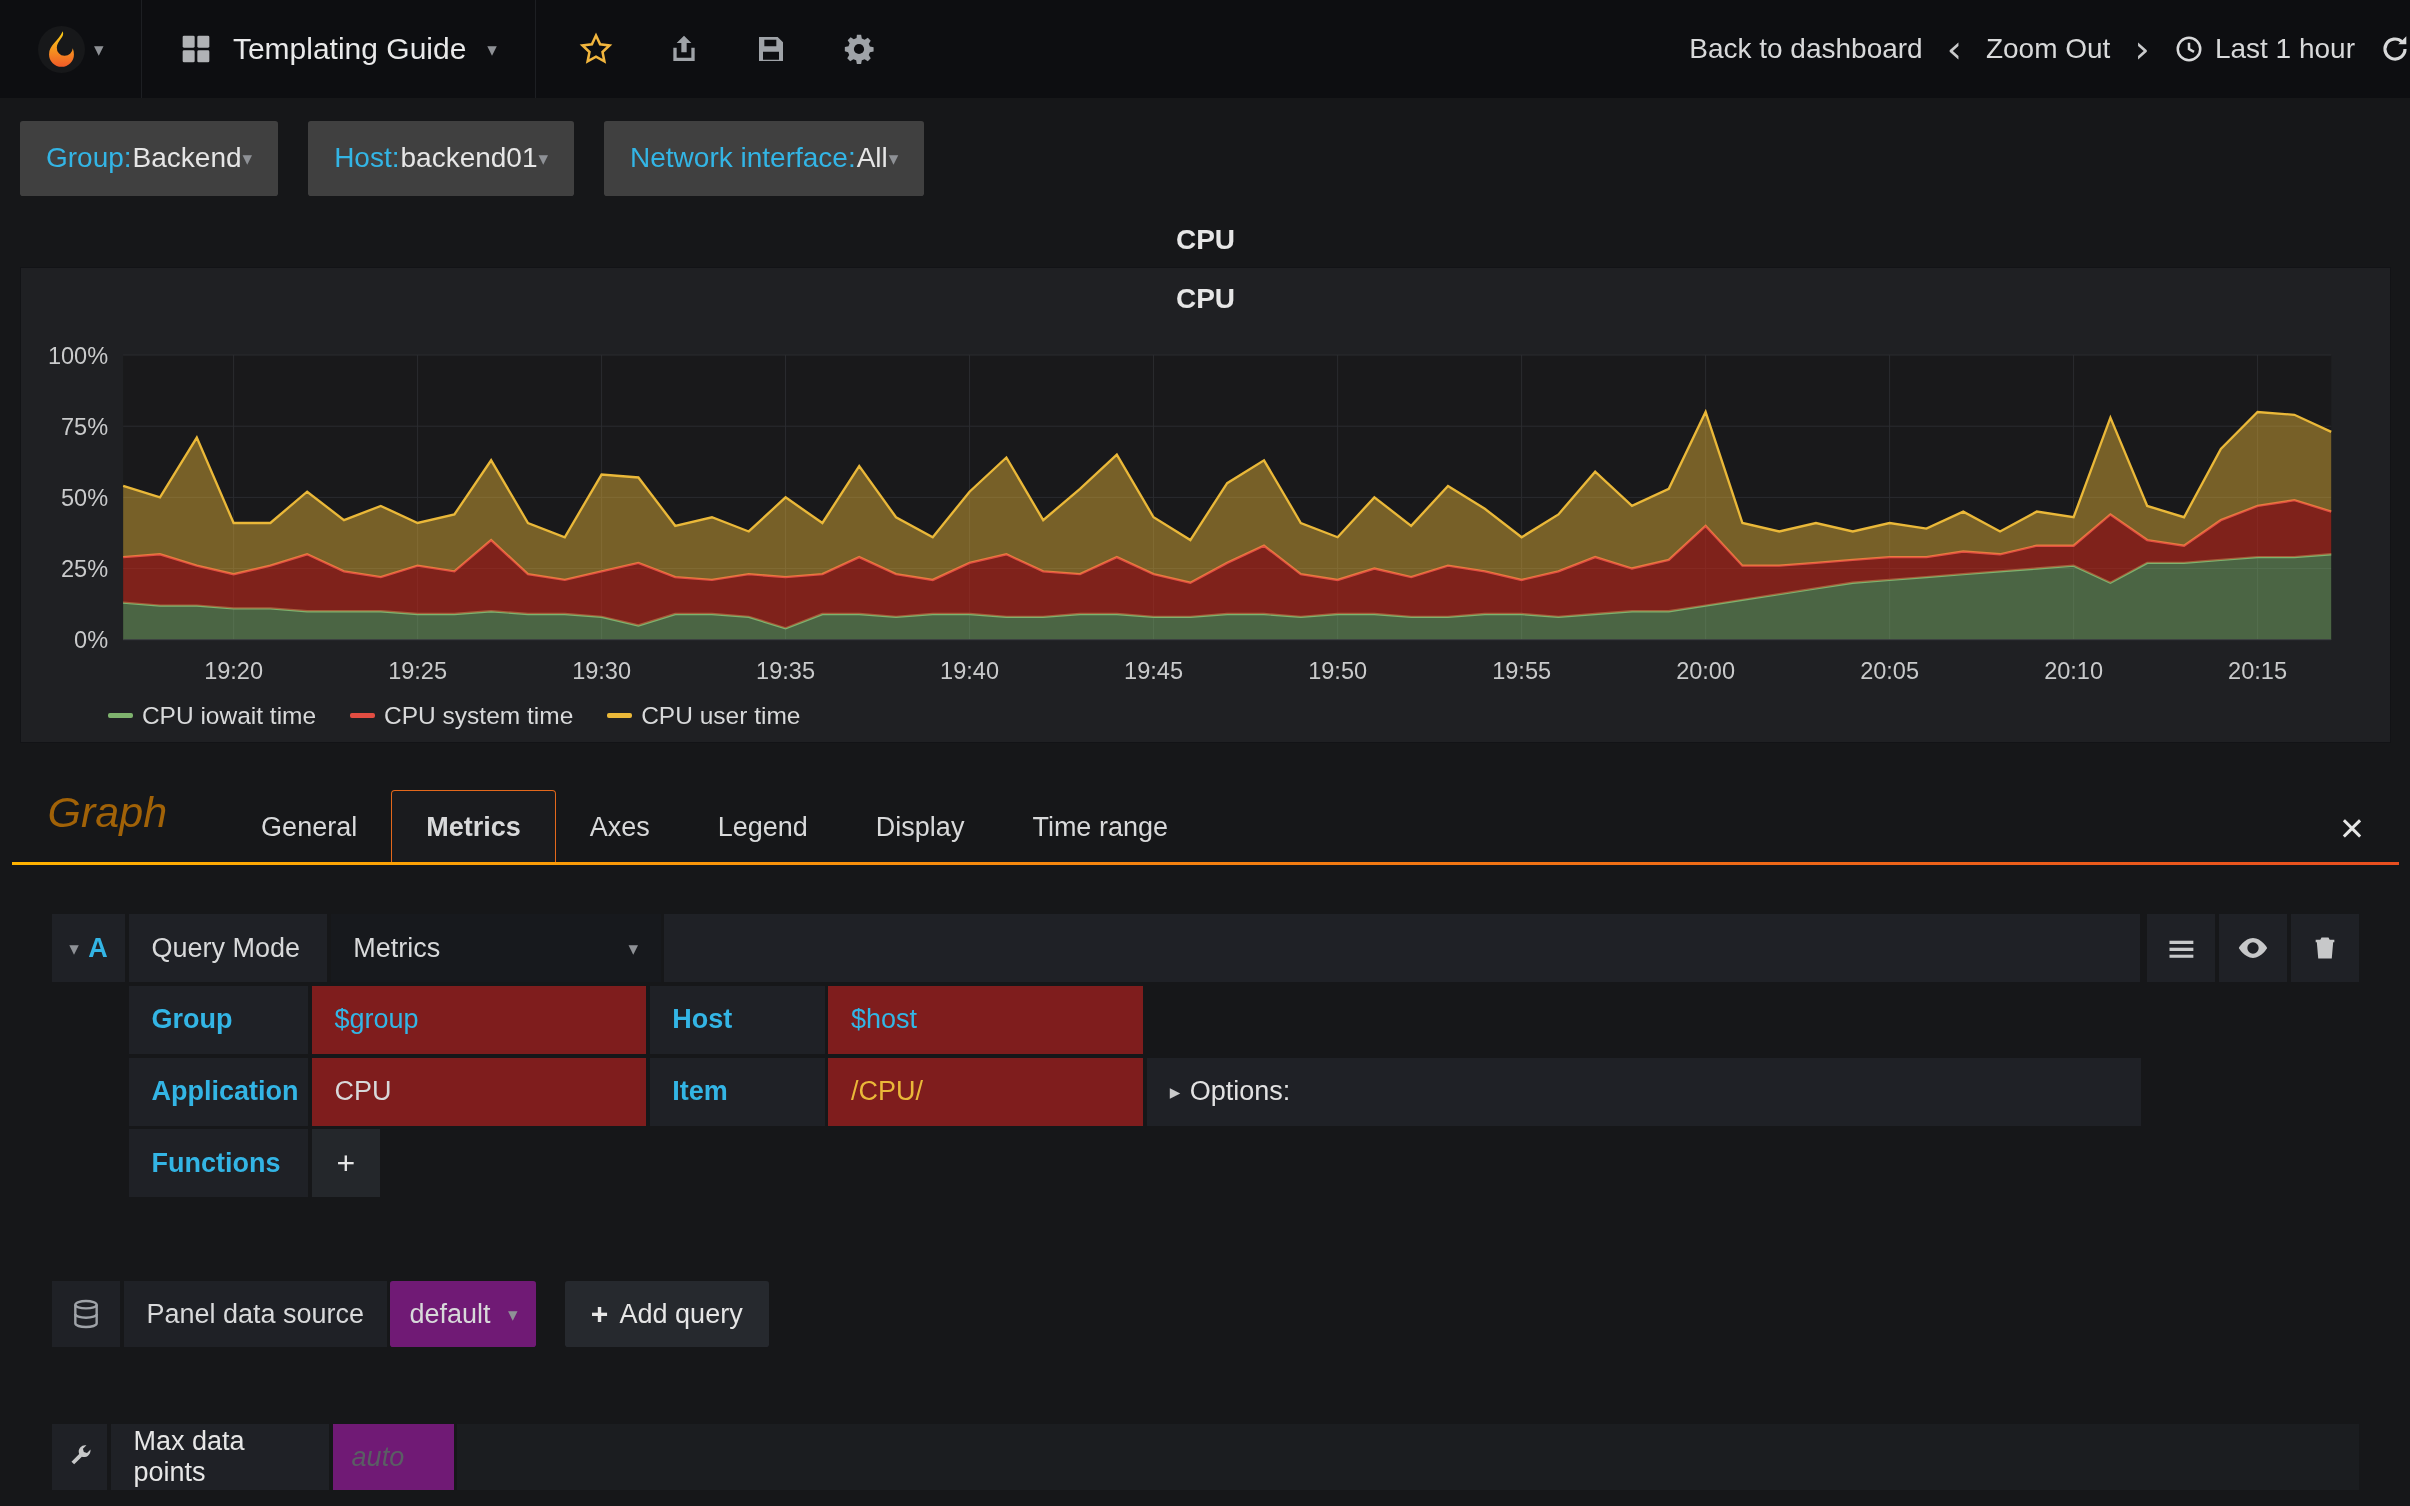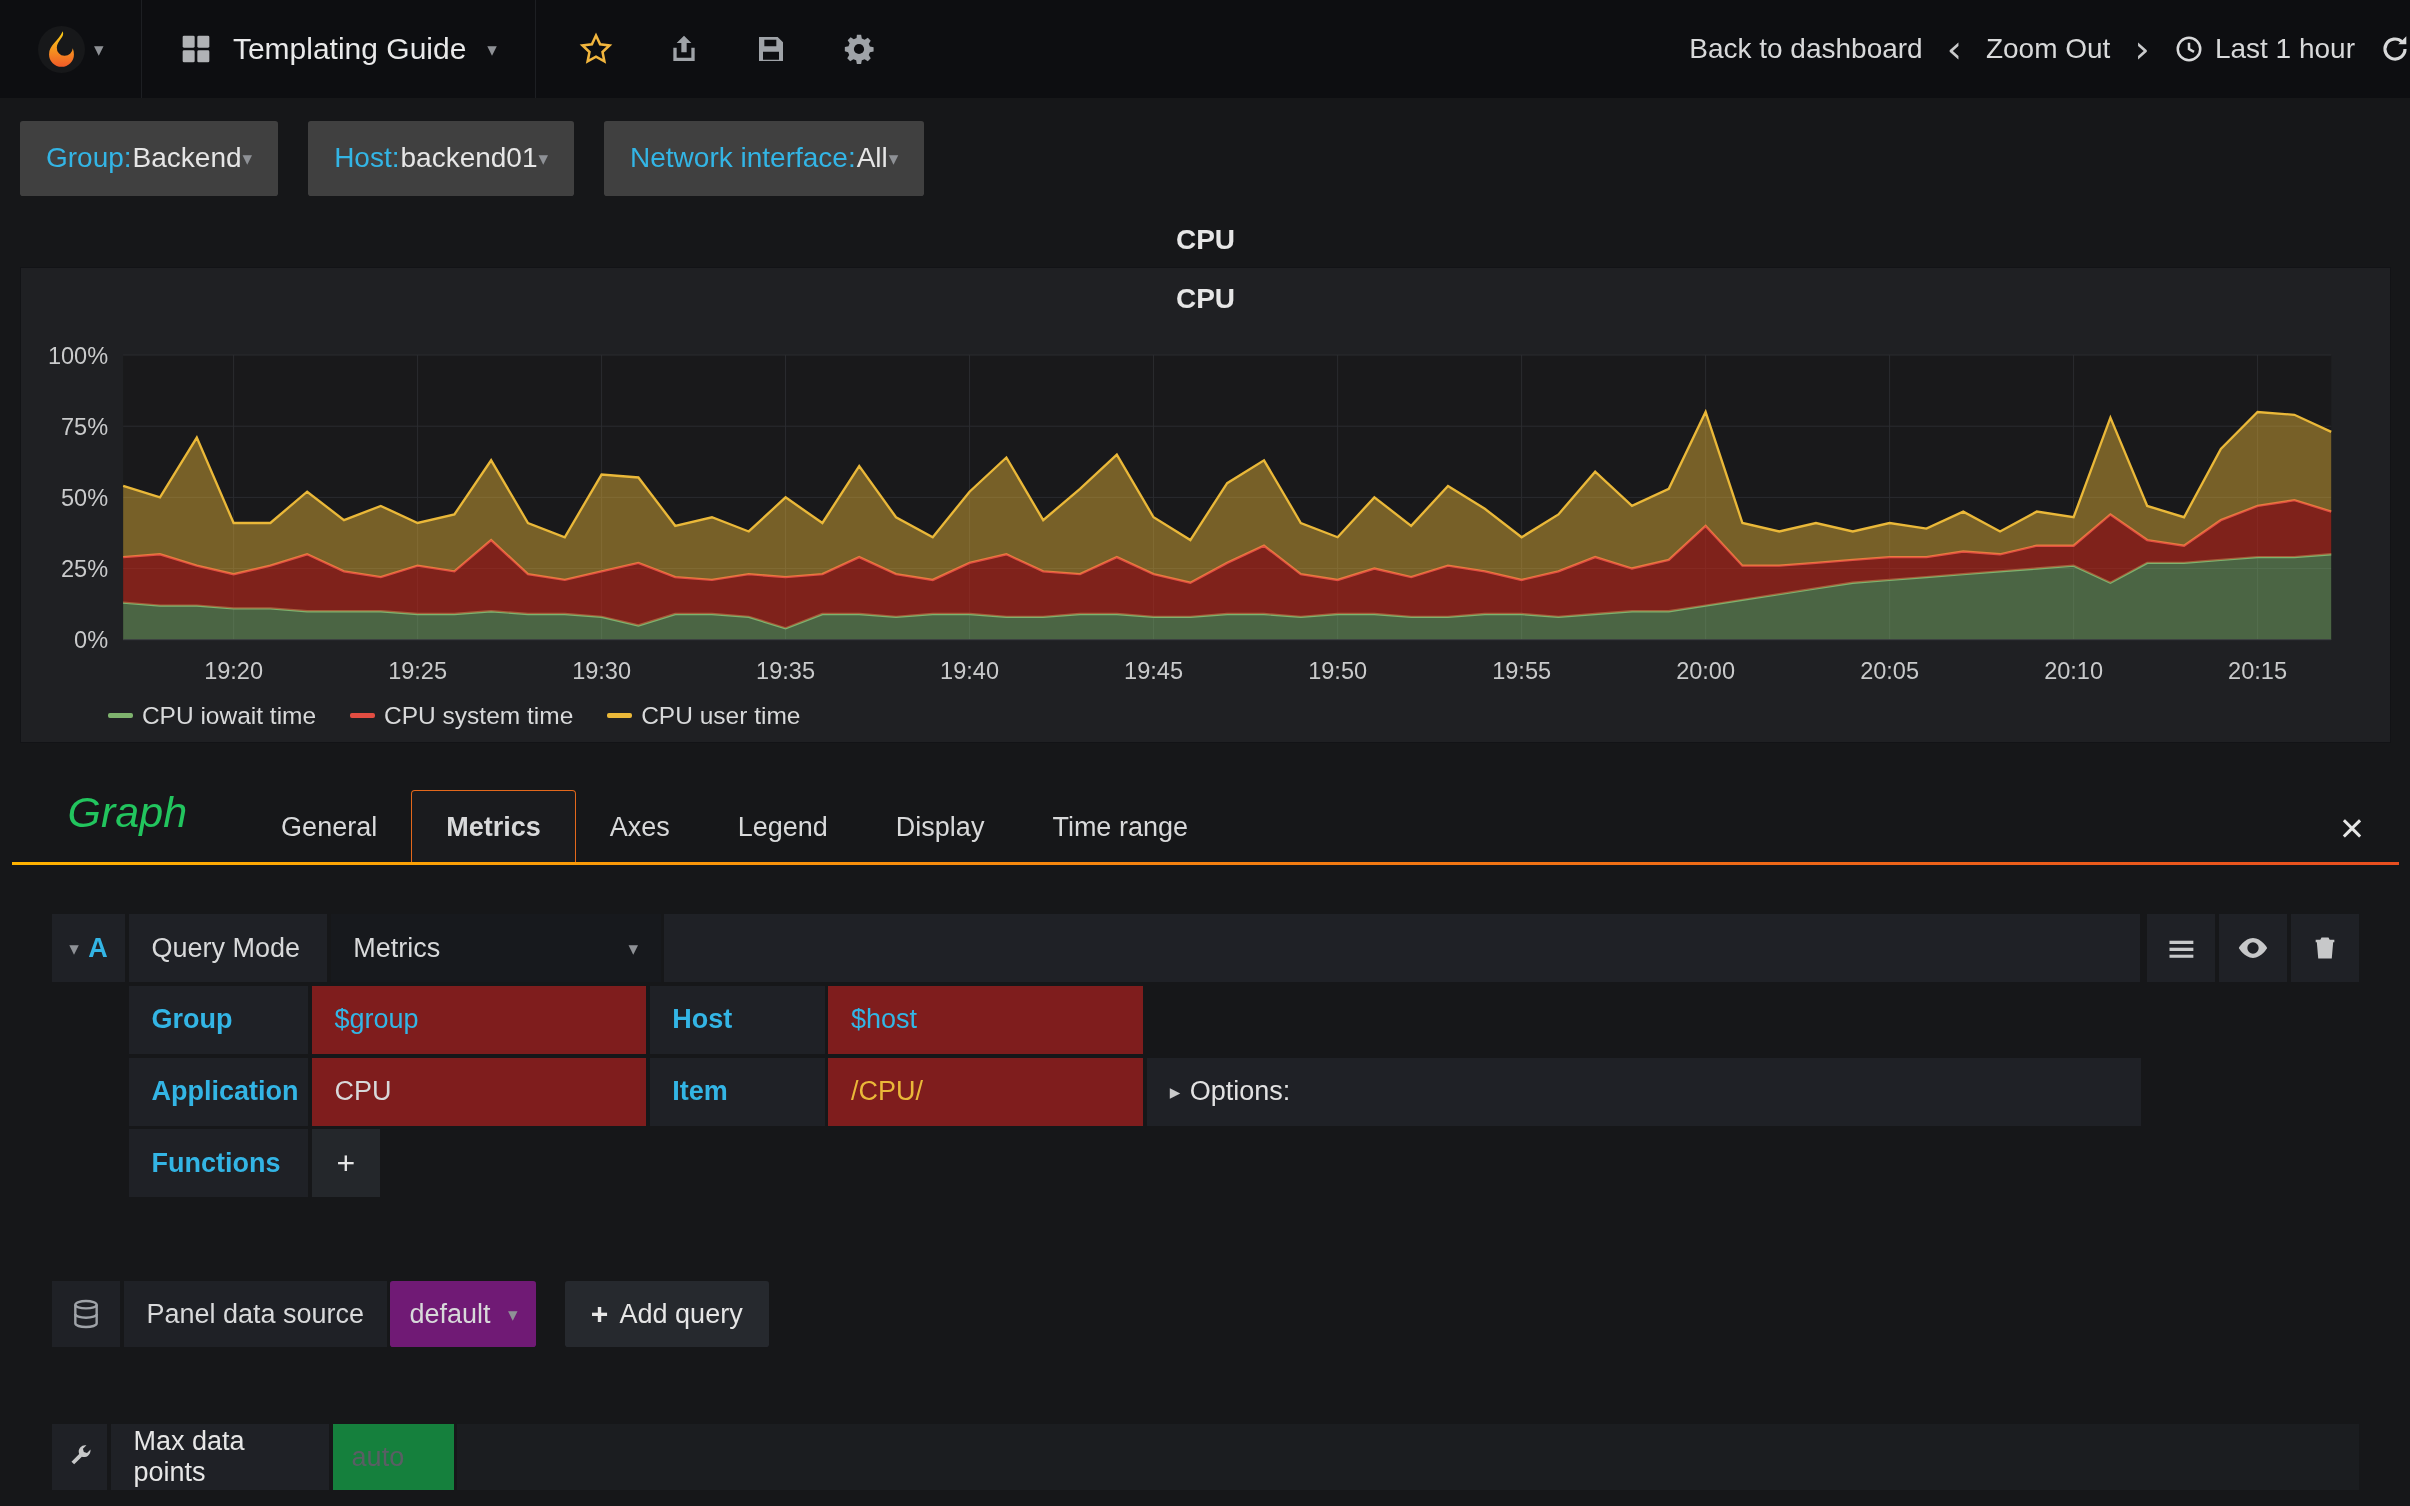--- a/index.html
+++ b/index.html
@@ -62,22 +62,22 @@
   .legend { display: flex; align-items: center; gap: 34px; margin: 1.9px 0 0 87px; font-size: 24.5px; color: #d8d9da; }
   .legend-item { display: flex; align-items: center; gap: 9.4px; }
   .legend-swatch { width: 24.5px; height: 4.7px; border-radius: 1.9px; display: inline-block; }
 
   
   .editor-head {
     margin-top: 32px; padding: 0 22.6px; height: 87px;
     display: flex; align-items: flex-end;
   }
   .panel-type {
-    font-size: 43px; font-style: italic; font-weight: 500; color: #22c55e;
-    margin: 0 60px 13px 45px; align-self: center;
+    font-size: 43px; font-style: italic; font-weight: 500; color: #a16207;
+    margin: 0 60px 13px 25px; align-self: center;
   }
   .tabs { display: flex; align-items: flex-end; }
   .tab { padding: 21px 34px 19px; font-size: 27px; color: #d8d9da; }
   .tab.active {
     border: 1.9px solid #e3681c; border-bottom: none;
     border-top-left-radius: 3.8px; border-top-right-radius: 3.8px;
     background: #1a1b1e; font-weight: bold;
   }
   .close-x { margin-left: auto; font-size: 41px; color: #e6e6e6; padding: 0 24.5px 13px 0; line-height: 1; }
   .gradient-line { height: 2.8px; margin: 0 12.2px; background: linear-gradient(to right, #ffb200, #e84e1f); }
@@ -114,22 +114,22 @@
     margin-left: 24.5px; background: #26292e; border-radius: 2.8px;
     display: flex; align-items: center; gap: 11.3px; padding: 0 26px; color: #e6e6e6;
   }
   .plus-sign { font-size: 30px; font-weight: bold; }
 
   
   .mdp-row { margin: 77px 52px 0; display: flex; gap: 3.8px; height: 66px; font-size: 27px; }
   .mdp-row .c-wrench { width: 55px; justify-content: center; padding: 0; }
   .mdp-row .c-mdp-label { width: 218px; color: #e6e6e6; }
   .mdp-input {
-    width: 121px; background: #15803d; border: none; color: #d8d9da;
-    font-size: 27px; font-family: "Liberation Sans", sans-serif; padding: 0 19px;
+    width: 121px; background: #701a75; border: none; color: #d8d9da;
+    font-size: 27px; font-family: "Liberation Sans", sans-serif; padding: 0 19px; font-style: italic;
   }
   .mdp-input::placeholder { color: #5a5e64; }
   .mdp-filler { flex: 1; background: #1b1d20; }
 
   svg.ic { display: block; }
 </style>
 </head>
 <body>
 
 <div class="navbar" data-interactable="false">

